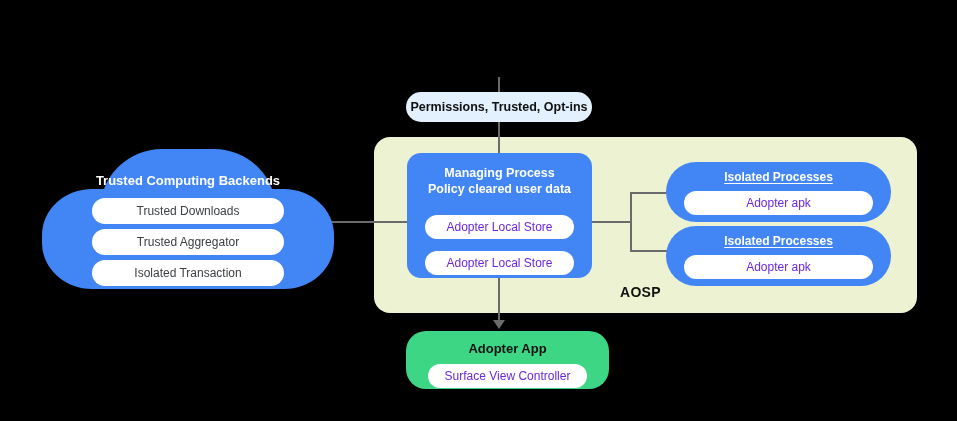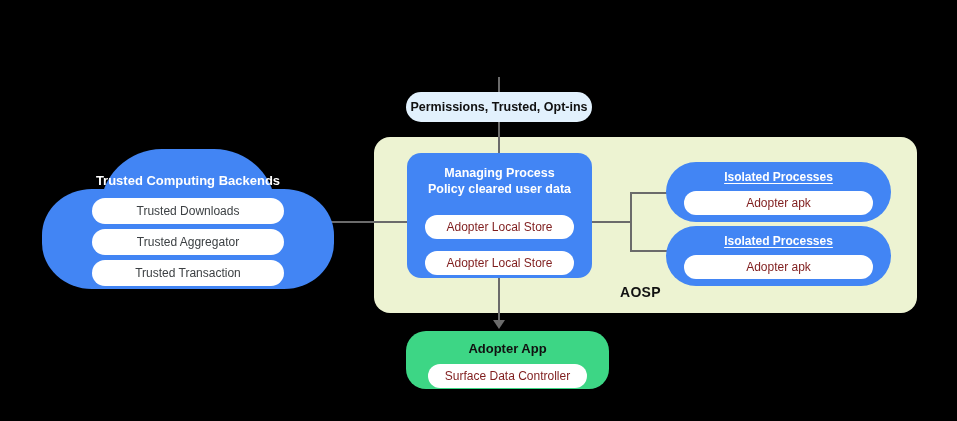--- a/index.html
+++ b/index.html
@@ -122,21 +122,21 @@
     text-underline-offset: 2px;
   }
   .inner-pill {
     background: #FFFFFF;
     border-radius: 13px;
     height: 24px;
     display: flex;
     align-items: center;
     justify-content: center;
     font-size: 12px;
-    color: #7f1d1d;
+    color: #6d28d9;
   }
 
   
   #user-data {
     left: 406px; top: 41px; width: 186px; height: 36px;
     display: flex; align-items: center; justify-content: center;
   }
   #user-data .node-title { width: 100%; }
 
   
@@ -223,21 +223,21 @@
   <div class="conn conn-v" id="line-br-v"></div>
   <div class="conn conn-h" id="line-br-top"></div>
   <div class="conn conn-h" id="line-br-bot"></div>
 
   <div class="cloud">
     <div class="base"></div>
     <div class="top-lobe"></div>
     <div class="cloud-title">Trusted Computing Backends</div>
     <div class="cloud-pill p1">Trusted Downloads</div>
     <div class="cloud-pill p2">Trusted Aggregator</div>
-    <div class="cloud-pill p3">Trusted Transaction</div>
+    <div class="cloud-pill p3">Isolated Transaction</div>
   </div>
 
 
   <div class="node node-lightblue" id="permissions">
     <div class="node-title">Permissions,  Trusted, Opt-ins</div>
   </div>
 
   <div class="node node-blue" id="managing">
     <div class="node-title on-blue">Managing Process</div>
     <div class="node-title on-blue">Policy cleared user data</div>
@@ -250,16 +250,16 @@
     <div class="inner-pill">Adopter apk</div>
   </div>
 
   <div class="node node-blue iso" id="iso-2">
     <div class="node-title on-blue underlined">Isolated Processes</div>
     <div class="inner-pill">Adopter apk</div>
   </div>
 
   <div class="node node-green" id="adopter-app">
     <div class="node-title">Adopter App</div>
-    <div class="inner-pill">Surface Data Controller</div>
+    <div class="inner-pill">Surface View Controller</div>
   </div>
 
 </div>
 
 </body></html>

